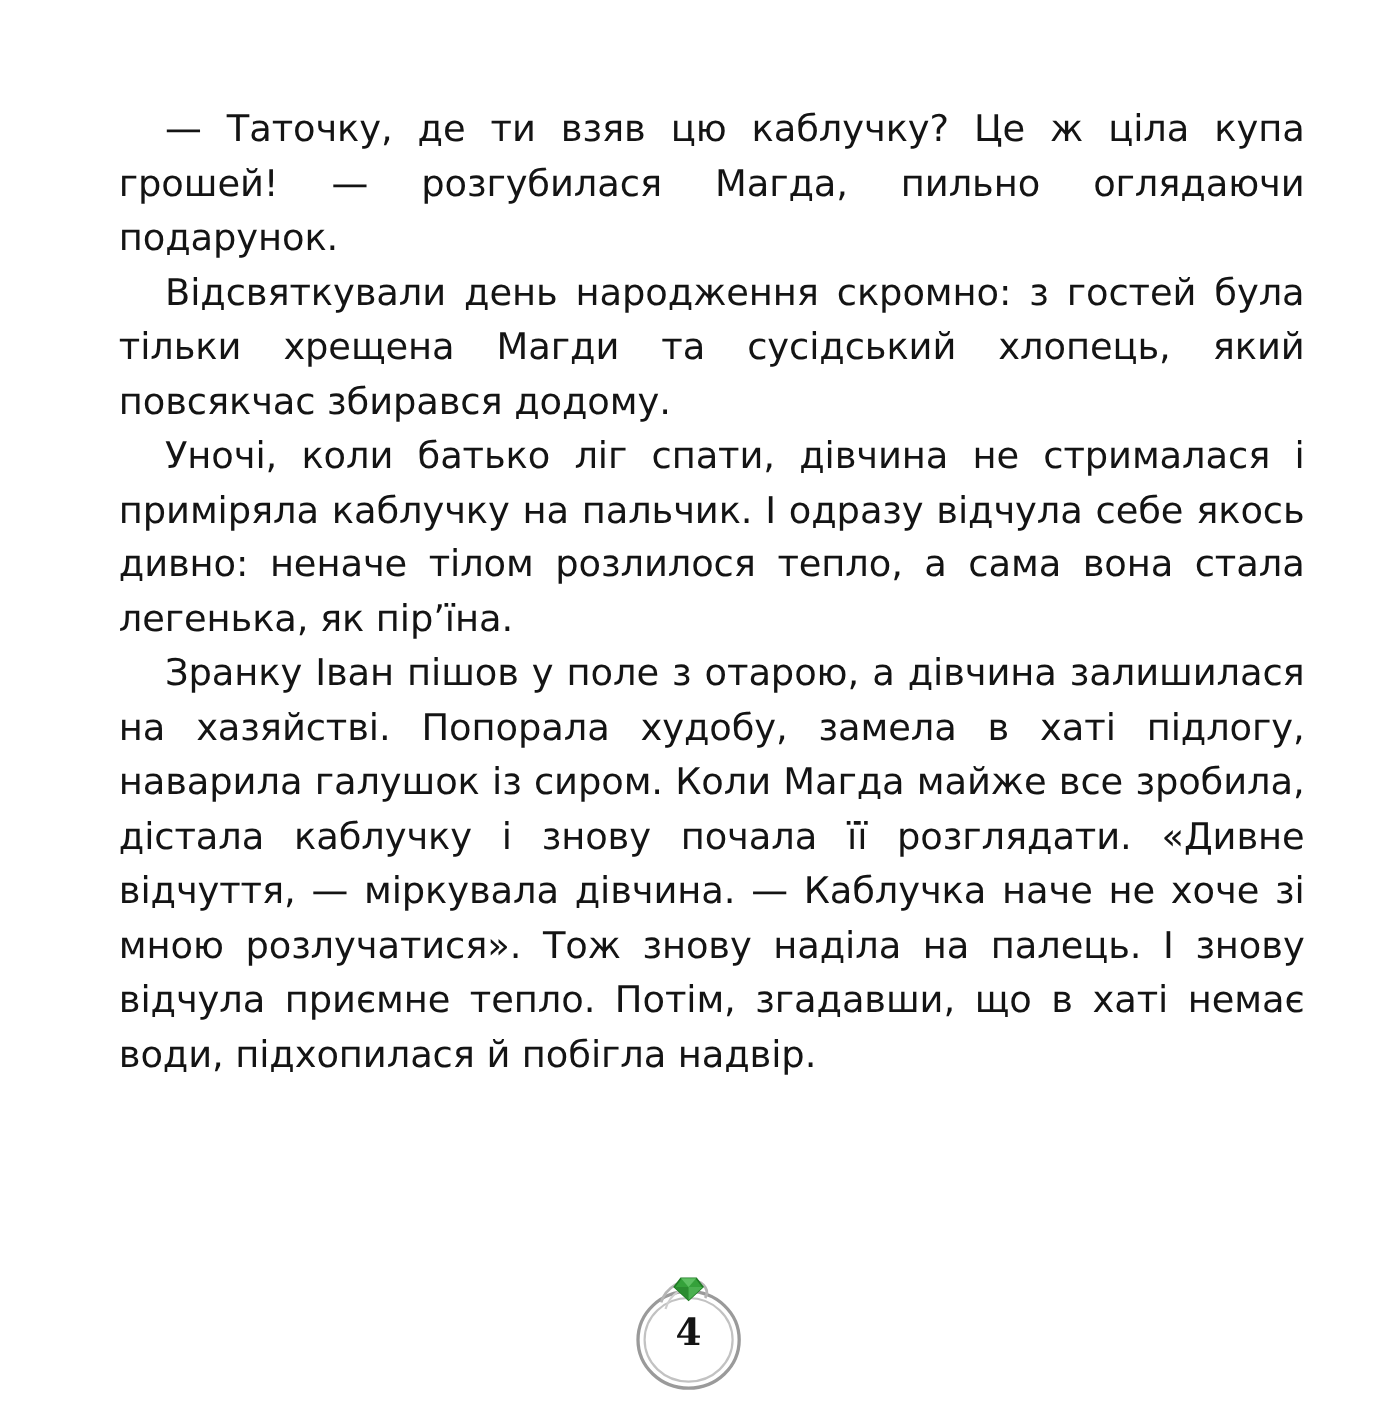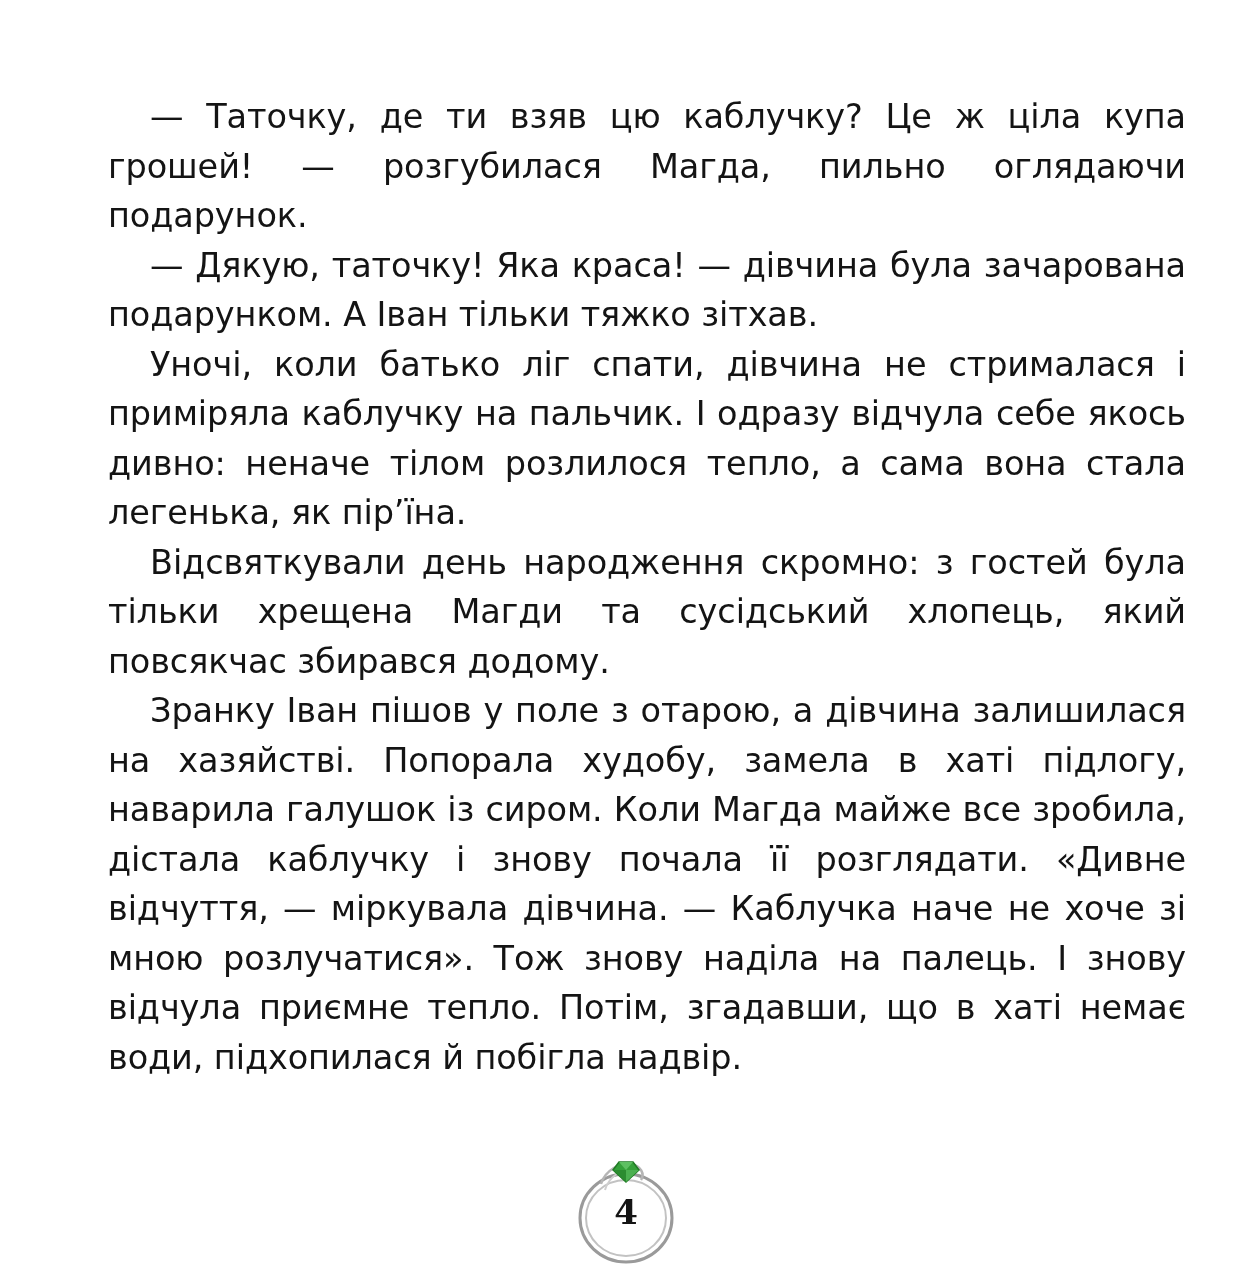--- a/index.html
+++ b/index.html
@@ -65,23 +65,22 @@
     font-weight: 700;
   }
 </style>
 </head>
 <body>
 
 <div class="page">
 
   <div class="text-block">
     <p class="para indent">— Таточку, де ти взяв цю каблучку? Це ж ціла купа грошей! — розгубилася Магда, пильно оглядаючи подарунок.</p>
-    <p class="para indent">— Дякую, таточку! Яка краса! — дівчина була зачарована подарунком. А Іван тільки тяжко зітхав.</p>
+    <p class="para indent">Відсвяткували день народження скромно: з гостей була тільки хрещена Магди та сусідський хлопець, який повсякчас збирався додому.</p>
     <p class="para indent">Уночі, коли батько ліг спати, дівчина не стрималася і приміряла каблучку на пальчик. І одразу відчула себе якось дивно: неначе тілом розлилося тепло, а сама вона стала легенька, як пір’їна.</p>
-    <p class="para indent">Відсвяткували день народження скромно: з гостей була тільки хрещена Магди та сусідський хлопець, який повсякчас збирався додому.</p>
     <p class="para indent">Зранку Іван пішов у поле з отарою, а дівчина залишилася на хазяйстві. Попорала худобу, замела в хаті підлогу, наварила галушок із сиром. Коли Магда майже все зробила, дістала каблучку і знову почала її розглядати. «Дивне відчуття, — міркувала дівчина. — Каблучка наче не хоче зі мною розлучатися». Тож знову наділа на палець. І знову відчула приємне тепло. Потім, згадавши, що в хаті немає води, підхопилася й побігла надвір.</p>
   </div>
 
   <div class="footer">
     <svg class="ring-ornament" viewBox="0 0 130 130" aria-hidden="true">
       <ellipse cx="65" cy="78" rx="46" ry="44" fill="none" stroke="#9a9a9a" stroke-width="3"></ellipse>
       <ellipse cx="65" cy="78" rx="40" ry="38" fill="none" stroke="#c2c2c2" stroke-width="2"></ellipse>
       <path d="M40 44 C 44 30, 60 22, 70 24 C 80 26, 84 34, 80 40" fill="none" stroke="#b5b5b5" stroke-width="2.5"></path>
       <path d="M44 50 C 48 36, 62 28, 72 30" fill="none" stroke="#cfcfcf" stroke-width="2"></path>
       <polygon points="58,22 72,22 78,30 65,42 52,30" fill="#35a13a" stroke="#1f7a24" stroke-width="1.5"></polygon>

